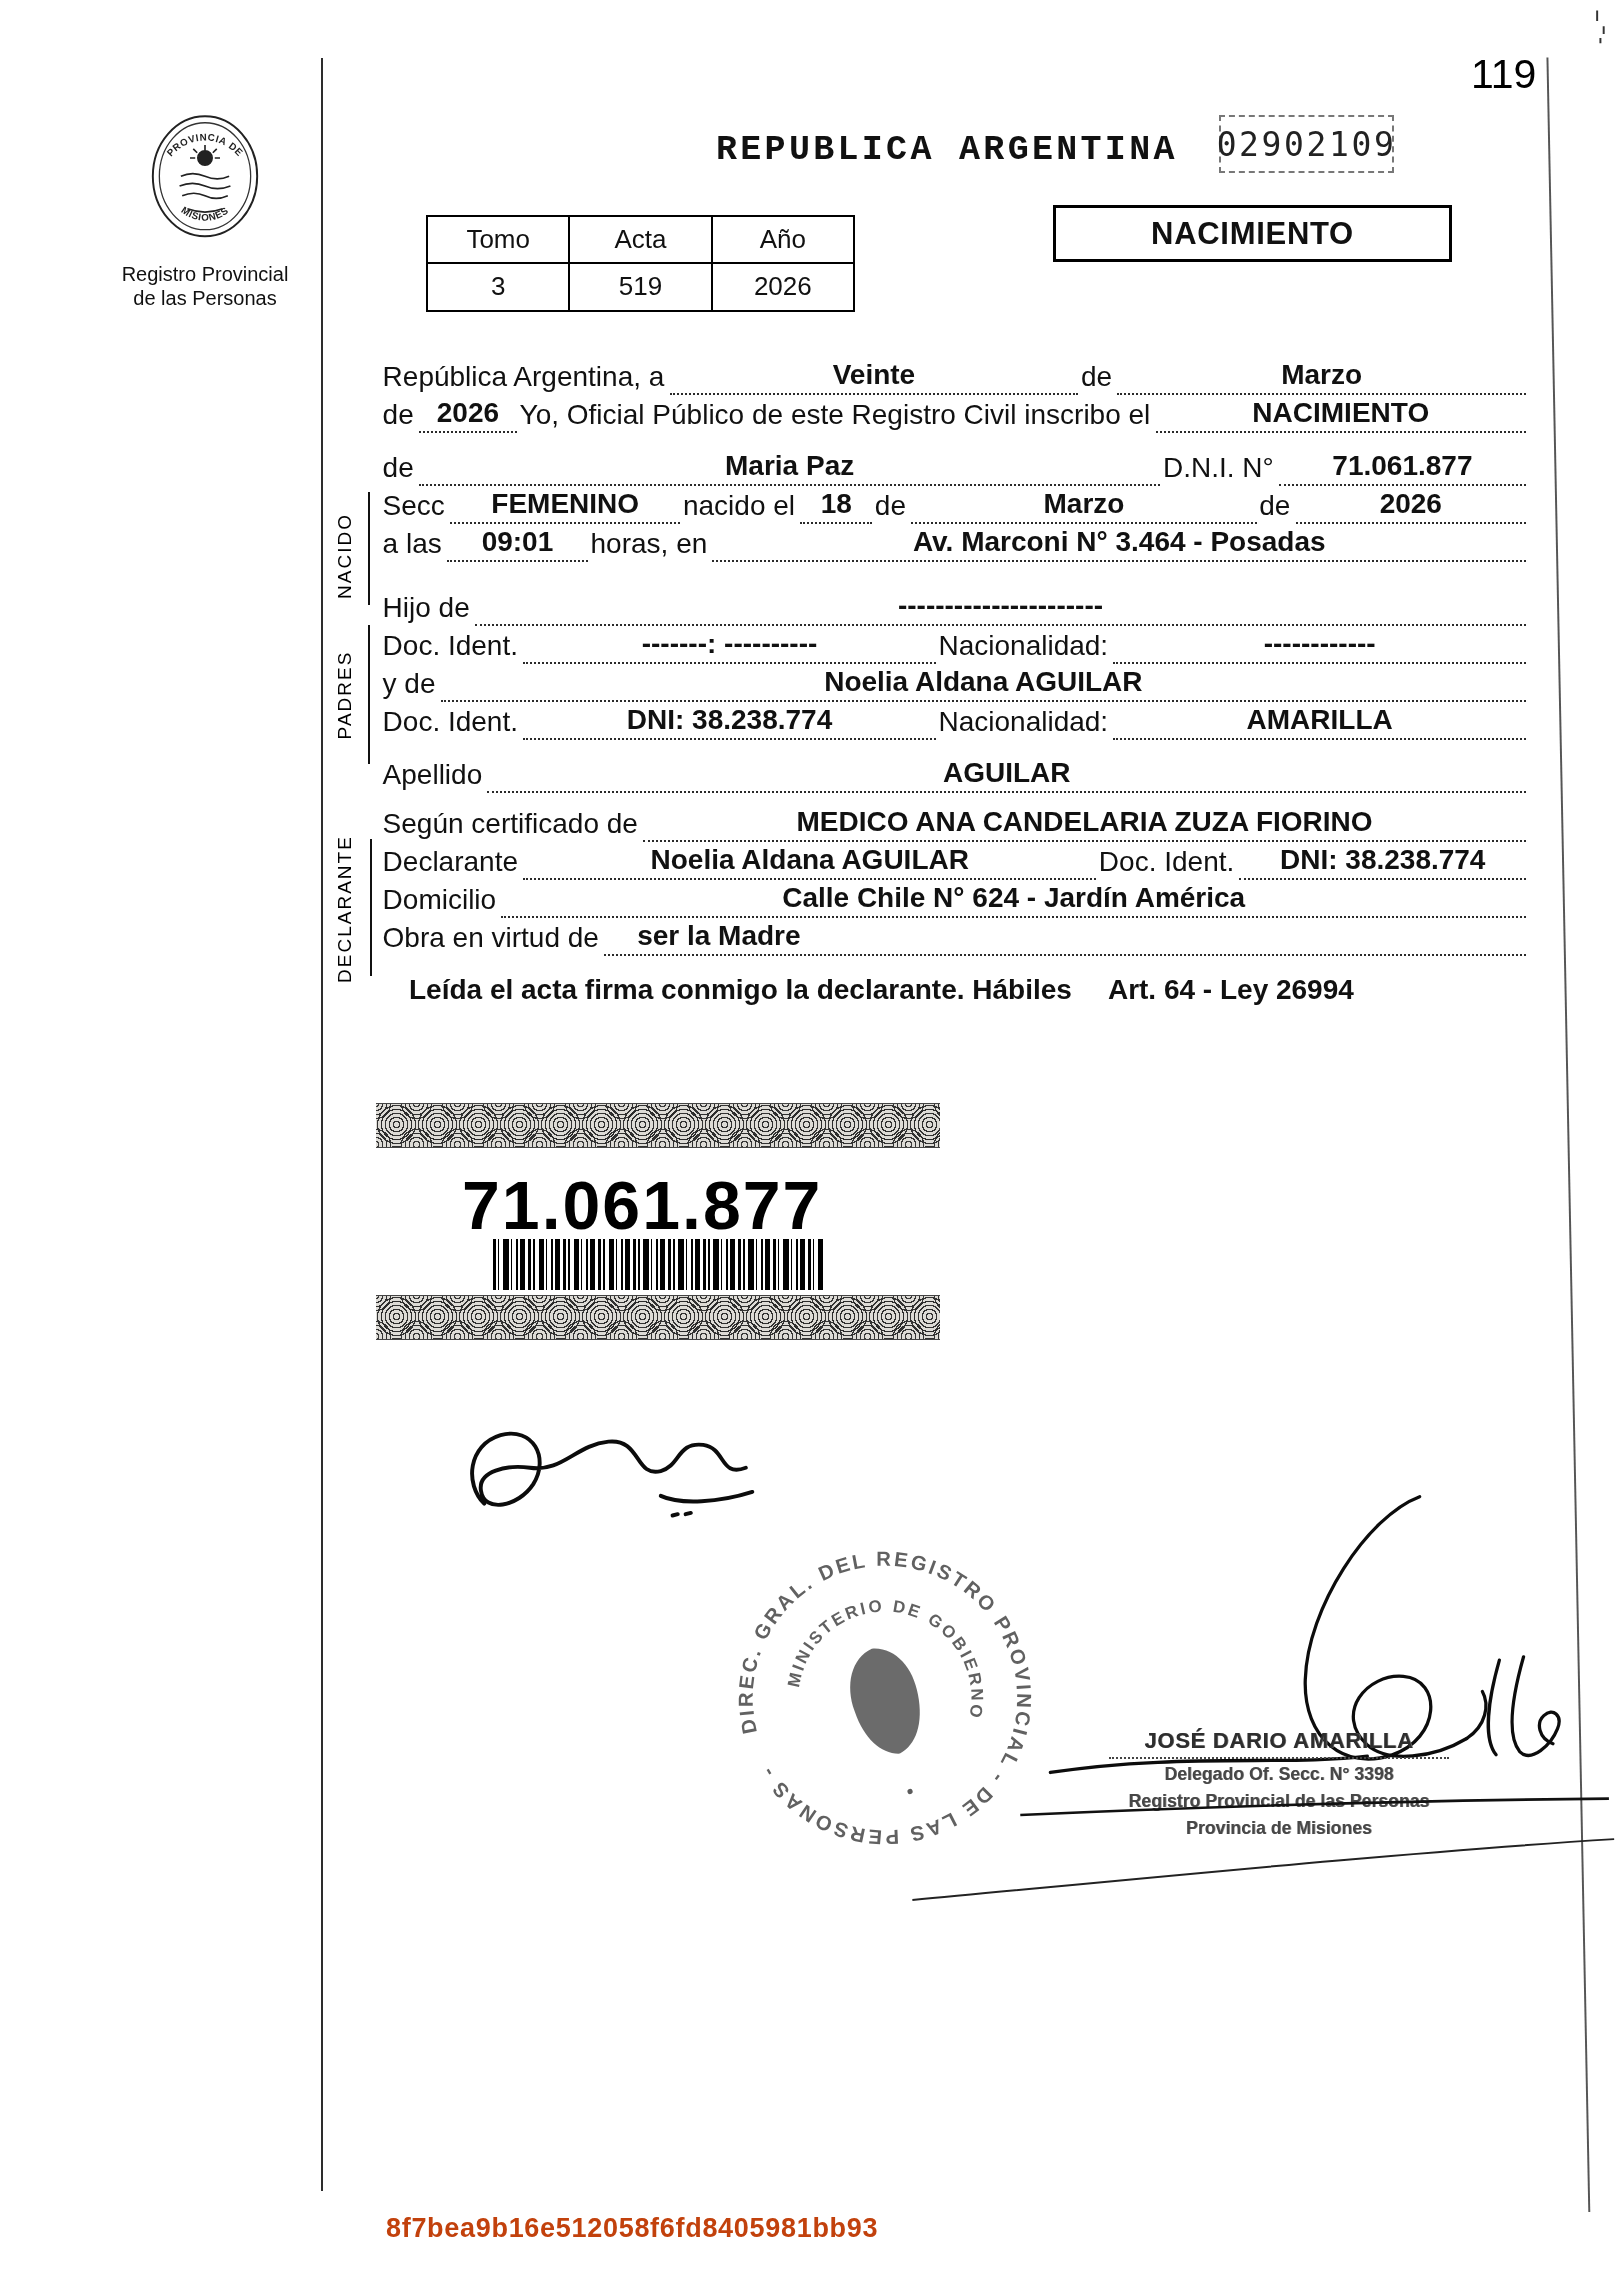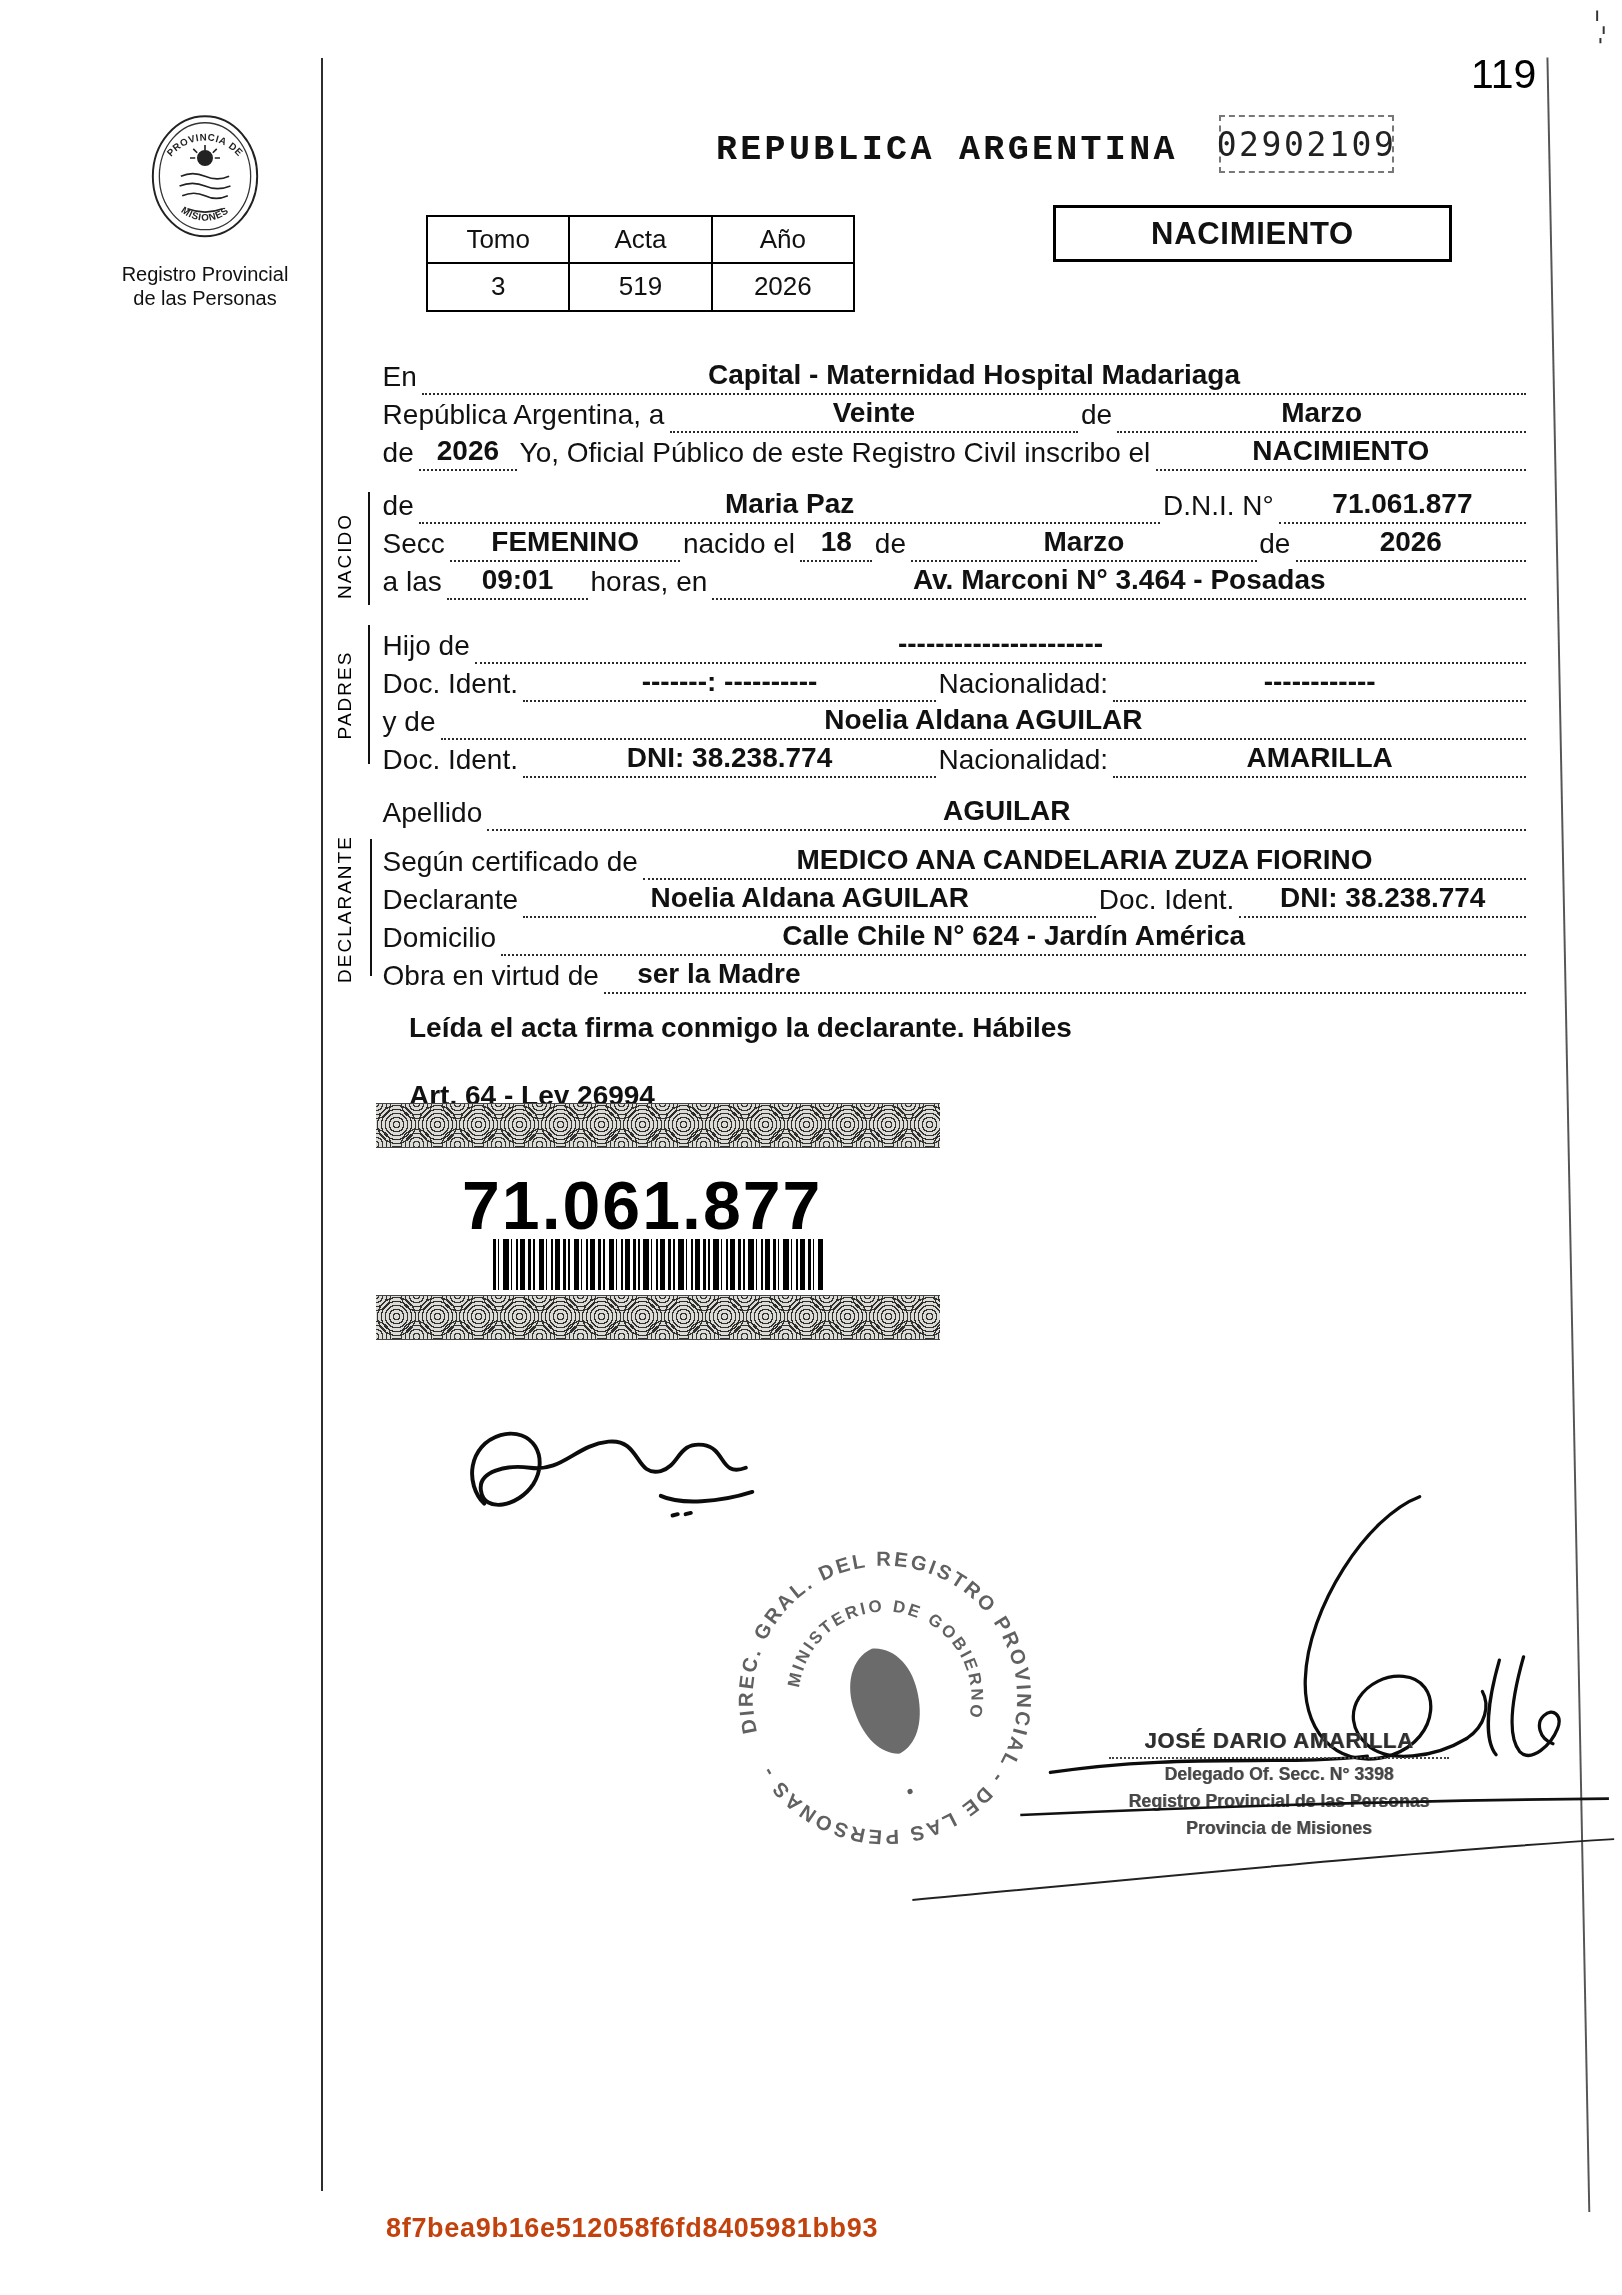--- a/index.html
+++ b/index.html
@@ -46,21 +46,21 @@
   }
   .blank .val { font-weight:bold; font-size:28px; white-space:nowrap; padding:0 7.9px 2px; }
   .g1{flex-grow:1} .g15{flex-grow:1.5} .g2{flex-grow:2} .g3{flex-grow:3}
   .fix110{flex:0 0 72px} .fix150{flex:0 0 98px} .fix210{flex:0 0 141px}
   .blank.left { justify-content:flex-start; }
   .blank.left .val { padding-left:33px; }
   #row-nombre { margin-top:15px; }
   #row-hijo { margin-top:26px; }
   #row-apellido { margin-top:15px; }
   #row-certificado { margin-top:11px; }
-  .leida { margin-top:18.3px; padding-left:29px; font-size:28px; font-weight:bold; display:flex; gap:36px; white-space:nowrap;flex-direction:column; }
+  .leida { margin-top:18.3px; padding-left:29px; font-size:28px; font-weight:bold; display:flex; gap:36px; white-space:nowrap; }
 
   .vlabel { position:absolute; text-align:center; font-size:19px; letter-spacing:2px; color:#000; transform:rotate(-90deg); }
   #vl-nacido { left:292px; top:545px; width:105px; }
   #vl-padres { left:292px; top:684px; width:105px; }
   #vl-declarante { left:260px; top:898px; width:170px; }
   .secline { position:absolute; width:2px; background:#111; }
   #sl-nacido { left:368px; top:492px; height:113px; }
   #sl-padres { left:368px; top:625px; height:139px; }
   #sl-declarante { left:370px; top:839px; height:137px; }
 
@@ -160,26 +160,20 @@
 
   <div class="vlabel" id="vl-nacido">NACIDO</div>
   <div class="vlabel" id="vl-padres">PADRES</div>
   <div class="vlabel" id="vl-declarante">DECLARANTE</div>
   <div class="secline" id="sl-nacido"></div>
   <div class="secline" id="sl-padres"></div>
   <div class="secline" id="sl-declarante"></div>
 
   <div class="abs formblock">
 
-    <div class="row" id="row-en">
-      <span class="lbl">En</span>
-      <span class="blank g1">
-          <b class="val">Capital - Maternidad Hospital Madariaga</b>
-        </span>
-    </div>
 
     <div class="row" id="row-fecha">
       <span class="lbl">República Argentina, a</span>
       <span class="blank g2">
           <b class="val">Veinte</b>
         </span>
       <span class="lbl">de</span>
       <span class="blank g2">
           <b class="val">Marzo</b>
         </span>

